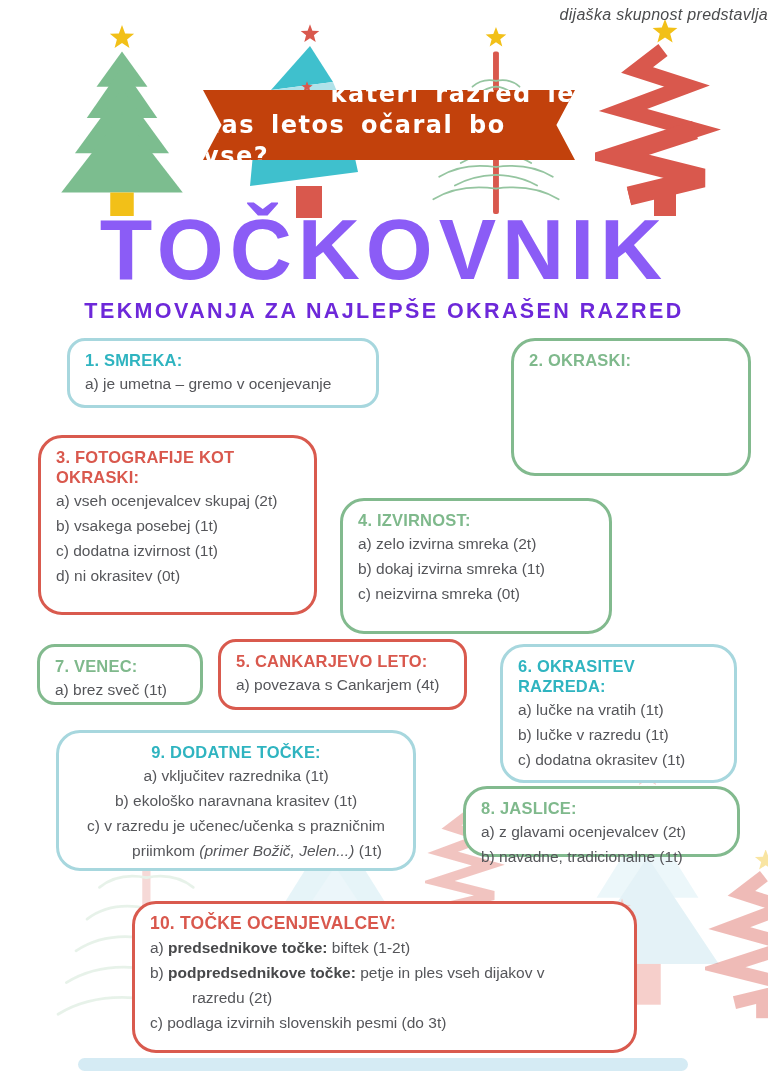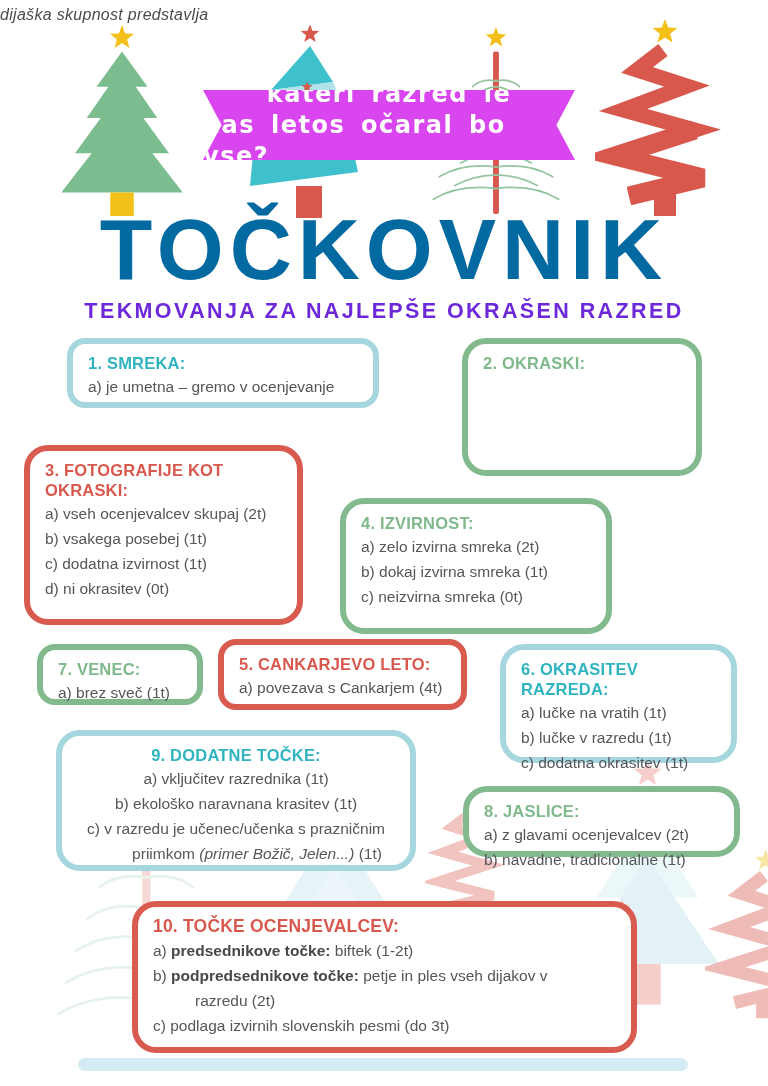--- a/index.html
+++ b/index.html
@@ -3,64 +3,64 @@
 <meta charset="utf-8">
 <style>
   html,body{margin:0;padding:0;background:#ffffff;}
   #poster{
     position:relative;width:768px;height:1086px;margin:0 auto;
     background:#ffffff;overflow:hidden;
     font-family:"Liberation Sans", sans-serif;color:#55565a;
   }
   
   .kicker{
-    position:absolute;top:6px;left:0;width:100%;text-align:left;
+    position:absolute;top:6px;left:0;width:100%;text-align:right;
     font-style:italic;font-size:16px;color:#4a4b4d;letter-spacing:.3px;z-index:2;
   }
   .banner{
     position:absolute;left:203px;top:90px;width:372px;height:70px;z-index:2;
-    background:#d946ef;color:#ffffff;display:flex;flex-direction:column;
-    justify-content:center;align-items:center;
+    background:#c2410c;color:#ffffff;display:flex;flex-direction:column;
+    justify-content:center;align-items:flex-end;
     clip-path:polygon(0 0,100% 0,95% 50%,100% 100%,0 100%,5% 50%);
     font-weight:bold;font-size:24px;letter-spacing:1.5px;word-spacing:6px;
     line-height:31px;font-family:"DejaVu Sans", sans-serif;
   }
   .title{
     position:absolute;top:206px;left:0;width:100%;text-align:center;z-index:2;
-    font-size:86px;font-weight:800;letter-spacing:6px;color:#0369a1;
+    font-size:86px;font-weight:800;letter-spacing:6px;color:#8b5cf6;
     font-family:"Liberation Sans", sans-serif;line-height:1.0;margin:0;
   }
   .subtitle{
     position:absolute;top:299px;left:0;width:100%;text-align:center;z-index:2;
     font-size:21.5px;font-weight:700;letter-spacing:2.4px;color:#6d28d9;margin:0;
   }
   
   .box{
-    position:absolute;background:#ffffff;border:6px solid #7f1d1d;
+    position:absolute;background:#ffffff;border:3px solid #7f1d1d;
     border-radius:24px;padding:9px 15px;box-sizing:border-box;z-index:3;
   }
   .pos-1,.pos-5,.pos-7{border-radius:18px;}
   .accent-teal{border-color:#a7d7de;}
   .accent-green{border-color:#82ba8e;}
   .accent-red{border-color:#d95a4e;}
   .accent-teal .box-heading{color:#2fb4c0;}
   .accent-green .box-heading{color:#7fb98c;}
   .accent-red .box-heading{color:#d9584d;}
   .box-heading{margin:0 0 2px 0;font-size:16.5px;font-weight:700;line-height:1.22;letter-spacing:.2px;}
   .pos-10 .box-heading{font-size:17.5px;}
   .bline{font-size:15.5px;line-height:1.6;white-space:nowrap;color:#55565a;}
   .bline .bold{font-weight:700;color:#47484a;}
   .bline .ital{font-style:italic;}
   .bline.ind{padding-left:42px;}
   .pos-1 {left:67px; top:338px; width:312px; height:70px;}
-  .pos-2 {left:462px;top:338px; width:240px; height:138px;}
-  .pos-3 {left:24px; top:435px; width:279px; height:180px;margin-top:10px;}
+  .pos-2 {left:511px;top:338px; width:240px; height:138px;}
+  .pos-3 {left:38px; top:435px; width:279px; height:180px;}
   .pos-4 {left:340px;top:498px; width:272px; height:136px;}
   .pos-5 {left:218px;top:639px; width:249px; height:71px;}
-  .pos-6 {left:500px;top:644px; width:237px; height:119px;}
+  .pos-6 {left:500px;top:644px; width:237px; height:139px;}
   .pos-7 {left:37px; top:644px; width:166px; height:61px;}
   .pos-8 {left:463px;top:786px; width:277px; height:71px;}
   .pos-9 {left:56px; top:730px; width:360px; height:141px;text-align:center;}
   .pos-10{left:132px;top:901px; width:505px; height:152px;border-radius:24px;}
   
   .tree{position:absolute;z-index:1;}
   .decor{position:absolute;z-index:1;}
   .snowline{
     position:absolute;left:78px;top:1058px;width:610px;height:13px;
     background:#d5ebf4;border-radius:7px;z-index:1;

